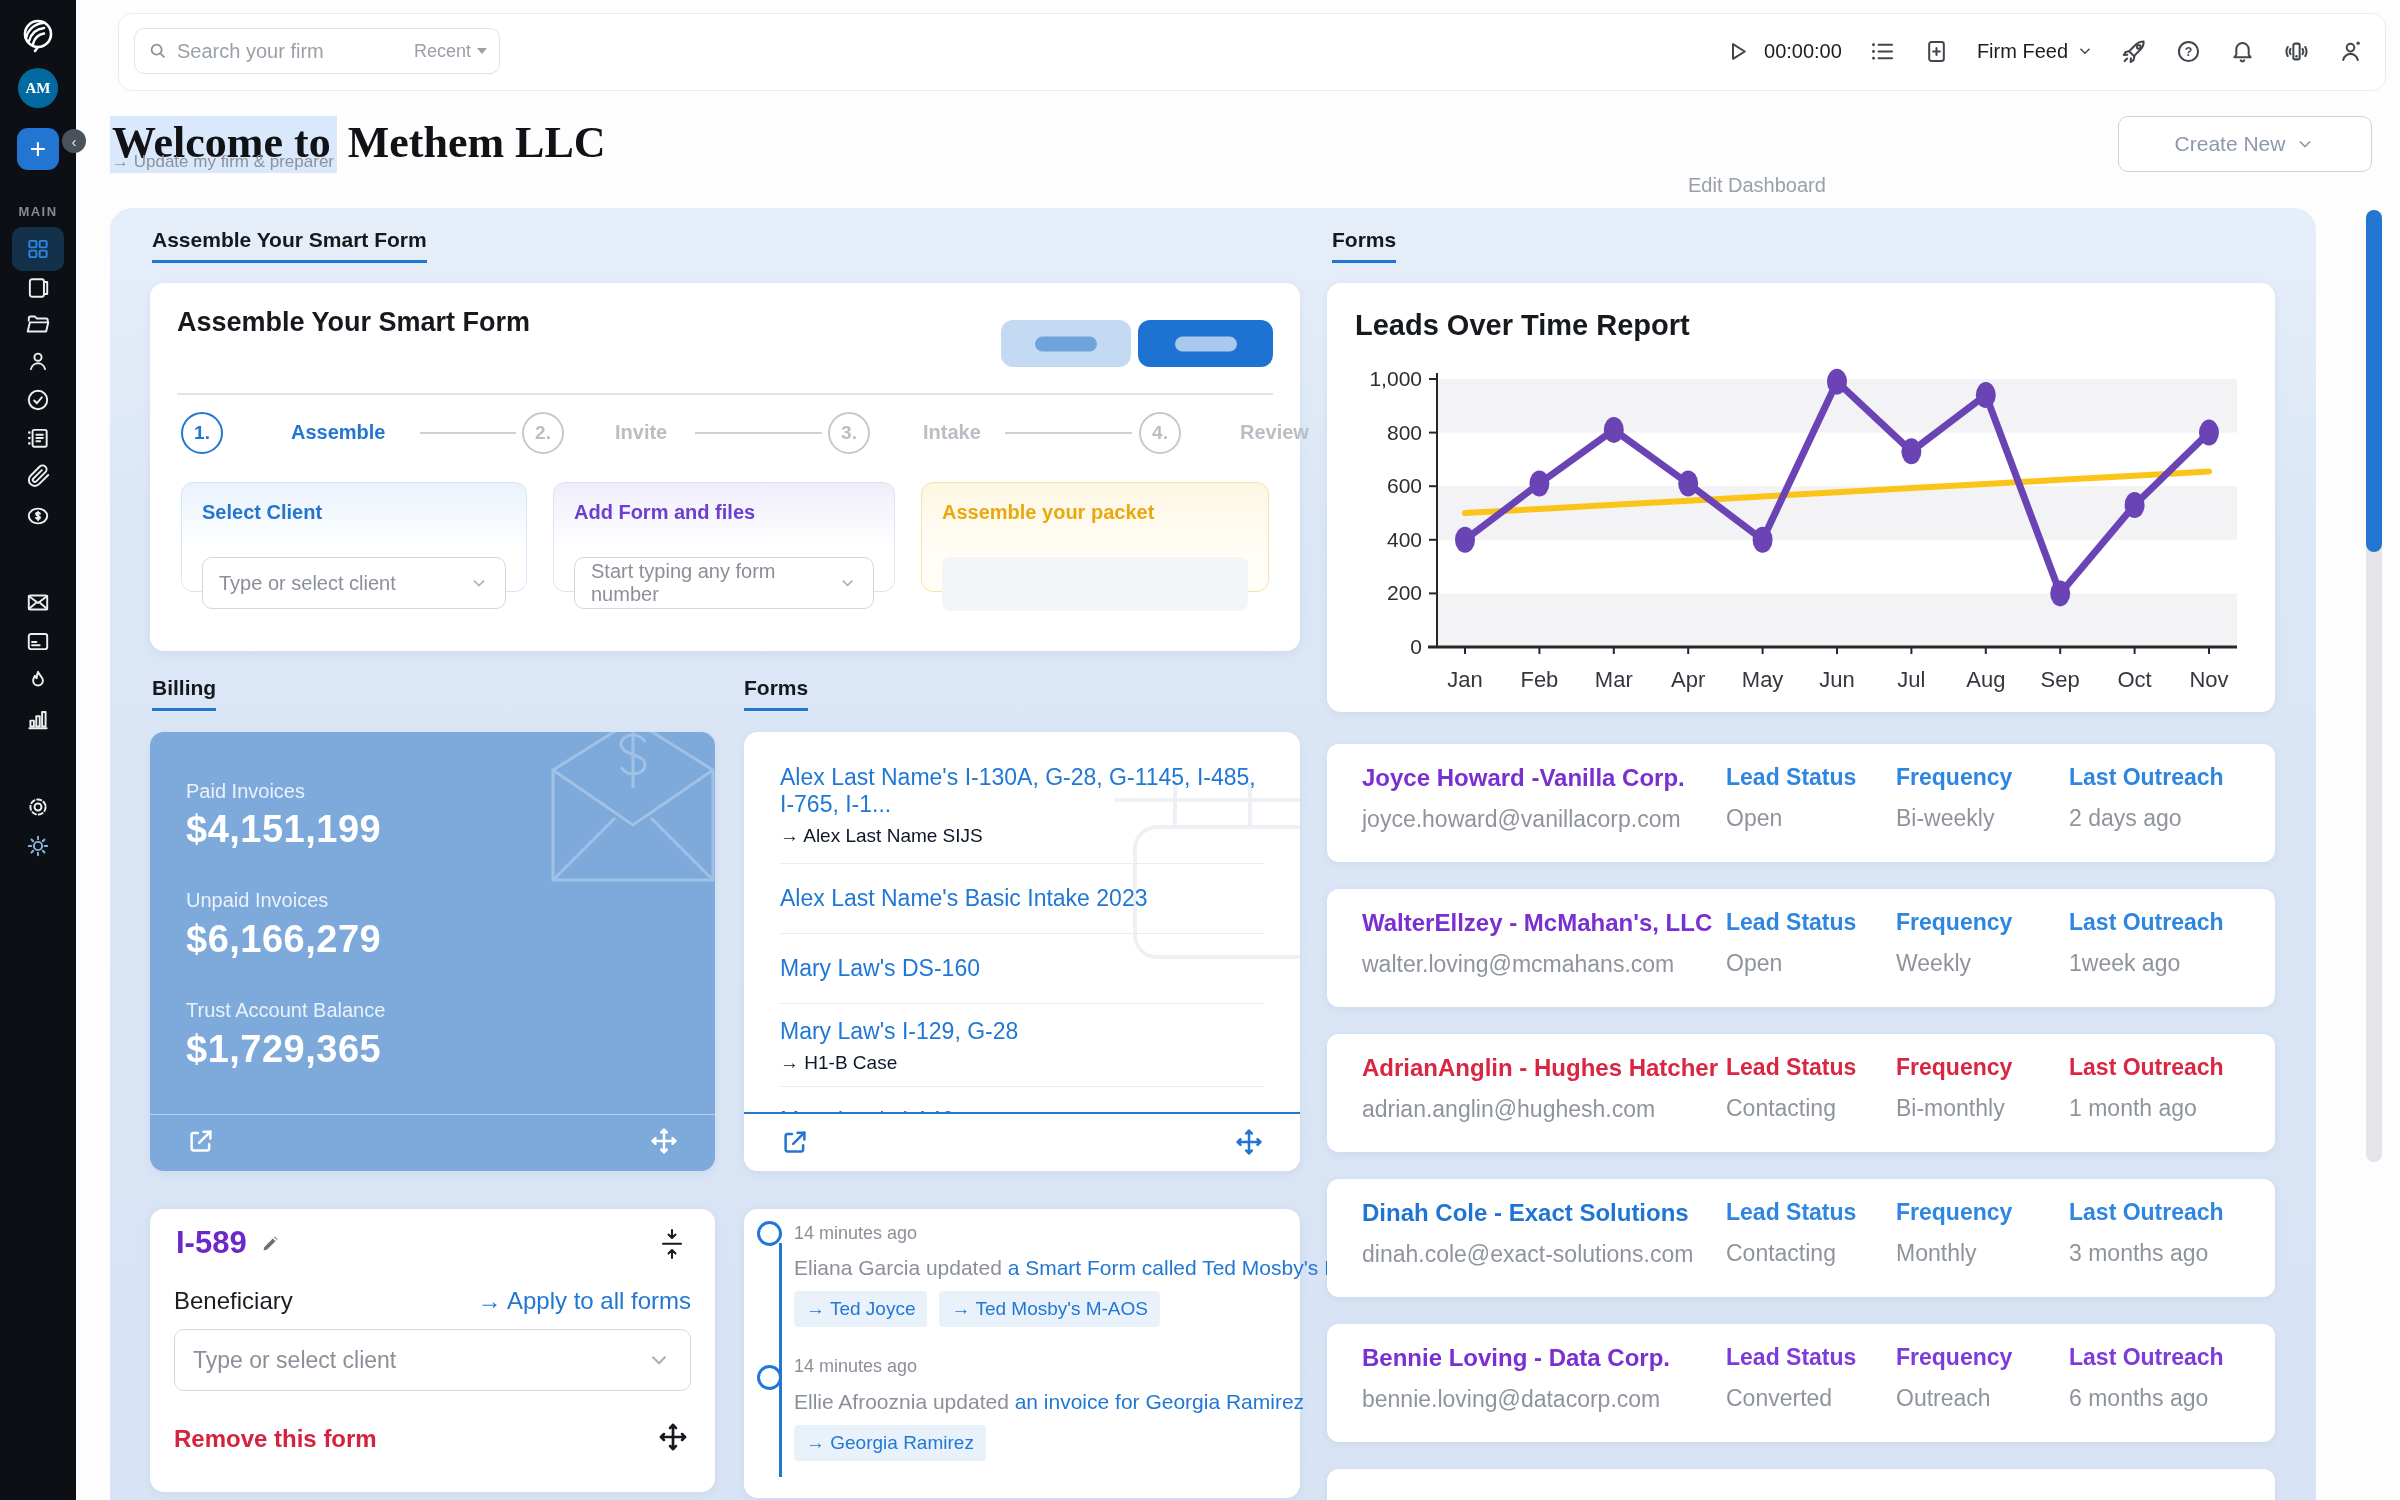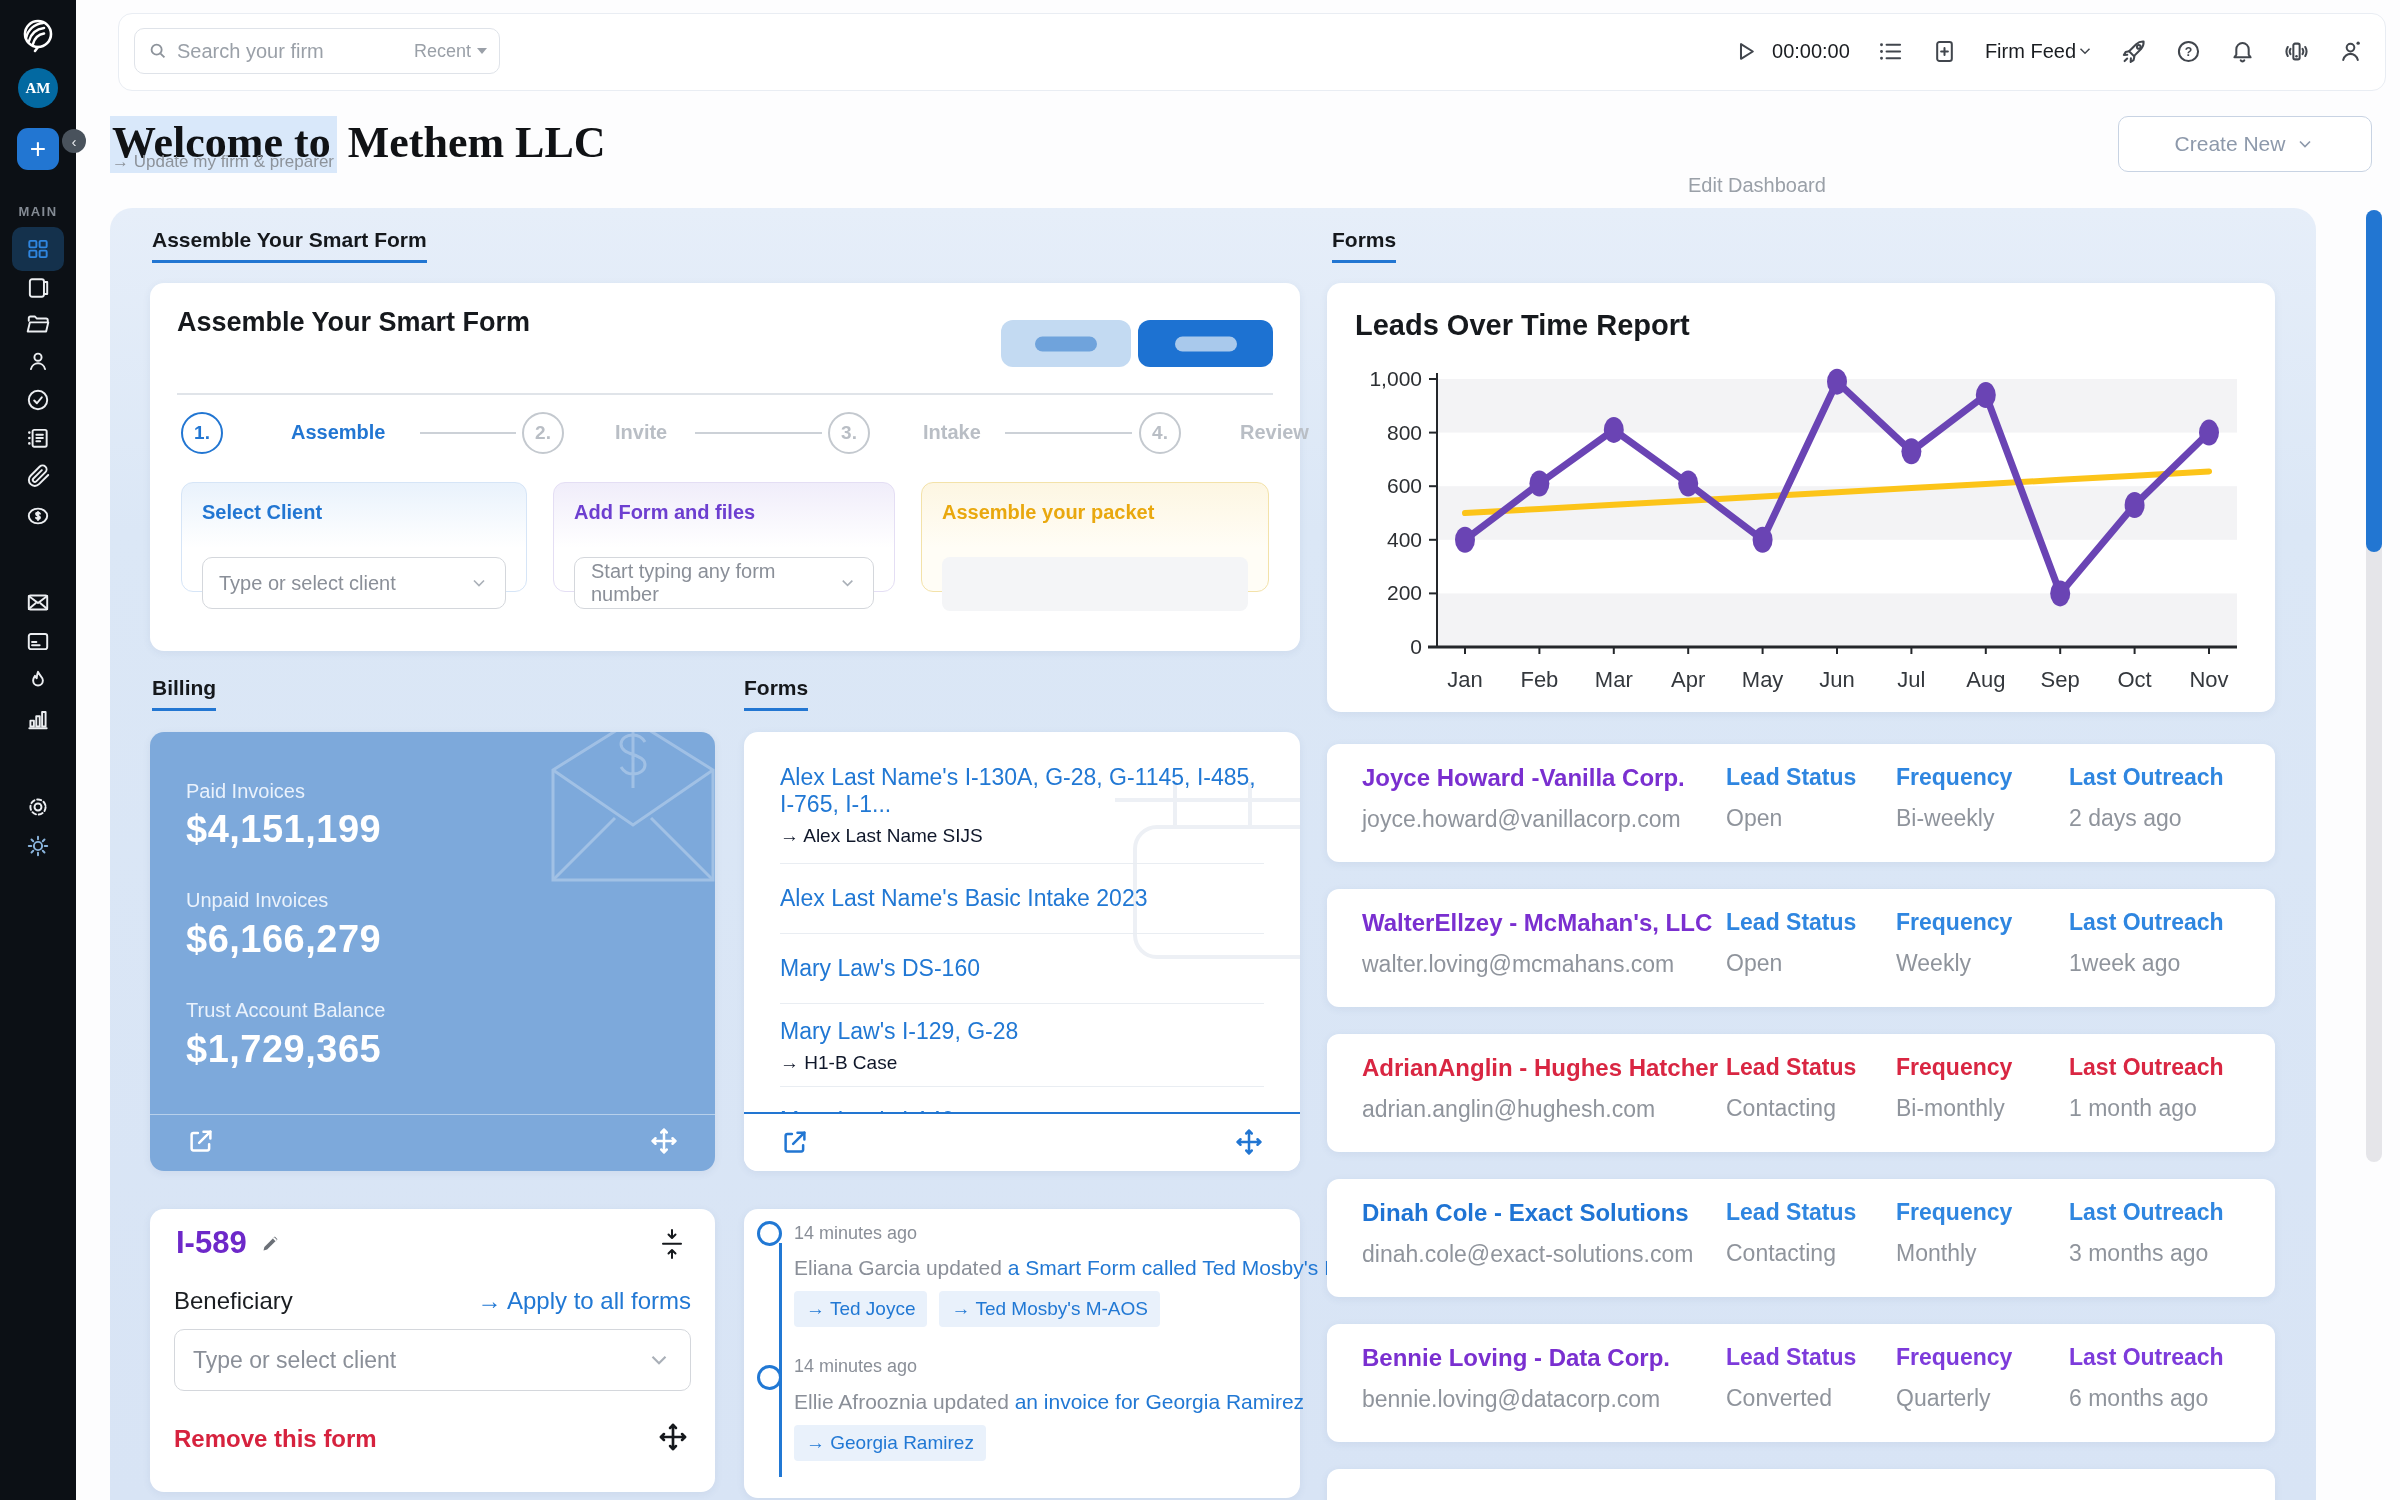--- a/index.html
+++ b/index.html
@@ -27,21 +27,21 @@
   .search-box{position:absolute;left:134px;top:28px;width:366px;height:46px;border:1px solid #dfe3e9;border-radius:10px;background:#fff;
           display:flex;align-items:center;padding:0 12px;box-sizing:border-box;}
   .search-box svg{width:22px;height:22px;stroke:#8d939b;fill:none;stroke-width:2;flex:none;}
   .search-box input{border:none;outline:none;flex:1;min-width:0;font-size:20px;color:#3c4147;padding:0 8px;font-family:inherit;background:transparent;}
   .search-box input::placeholder{color:#9aa0a8;}
   .recent{display:flex;align-items:center;color:#9aa0a8;font-size:18px;white-space:nowrap;}
   .caret-down{width:0;height:0;border-left:5px solid transparent;border-right:5px solid transparent;border-top:6px solid #9aa0a8;margin-left:6px;}
   .toolbar{position:absolute;right:36px;top:26px;height:50px;display:flex;align-items:center;gap:27px;}
   .tb-icon svg{width:27px;height:27px;stroke:#41464d;fill:none;stroke-width:1.8;stroke-linecap:round;stroke-linejoin:round;display:block;}
   .timer{font-size:20px;color:#1a1d21;margin-left:-14px;}
-  .firm-feed{display:flex;align-items:center;font-size:20px;color:#1a1d21;}
+  .firm-feed{display:flex;align-items:center;gap:8px;font-size:20px;color:#1a1d21;}
   .firm-feed svg{width:18px;height:18px;stroke:#41464d;fill:none;stroke-width:2;}
 
   
   .welcome{position:absolute;left:110px;top:88px;font-family:"Liberation Serif", serif;font-size:44px;color:#101215;font-weight:700;}
   .welcome .hl{background:#d9e8fa;padding:2px 6px 6px 2px;}
   .update-link{position:absolute;left:112px;top:152px;font-size:17px;color:#8d939b;}
   .create-new{position:absolute;left:2118px;top:116px;width:254px;height:56px;border:1px solid #c8d3e3;border-radius:10px;background:#fff;
           display:flex;align-items:center;justify-content:center;gap:10px;color:#8d99ab;font-size:21px;}
   .create-new svg{width:20px;height:20px;stroke:#8d99ab;fill:none;stroke-width:2;}
   .edit-dashboard{position:absolute;left:1688px;top:174px;display:flex;align-items:center;gap:10px;color:#9aa0a8;font-size:20px;flex-direction:column;}
@@ -624,21 +624,21 @@
     </div>
     <div class="lead-card" style="left:1217px;top:1116px">
       <div class="ld-name" style="color: rgb(122, 47, 208);">Bennie Loving - Data Corp.</div>
       <div class="ld-email">bennie.loving@datacorp.com</div>
       <div class="ld-col" style="left:399px">
           <div class="h" style="color: rgb(125, 59, 219);">Lead Status</div>
           <div class="v">Converted</div>
         </div>
       <div class="ld-col" style="left:569px">
           <div class="h" style="color: rgb(125, 59, 219);">Frequency</div>
-          <div class="v">Quarterly</div>
+          <div class="v">Outreach</div>
         </div>
       <div class="ld-col" style="left:742px">
           <div class="h" style="color: rgb(125, 59, 219);">Last Outreach</div>
           <div class="v">6 months ago</div>
         </div>
     </div>
     <div class="lead-card" style="left:1217px;top:1261px;height:60px"></div>
   </div>
 
   <div class="scroll-track"></div>

